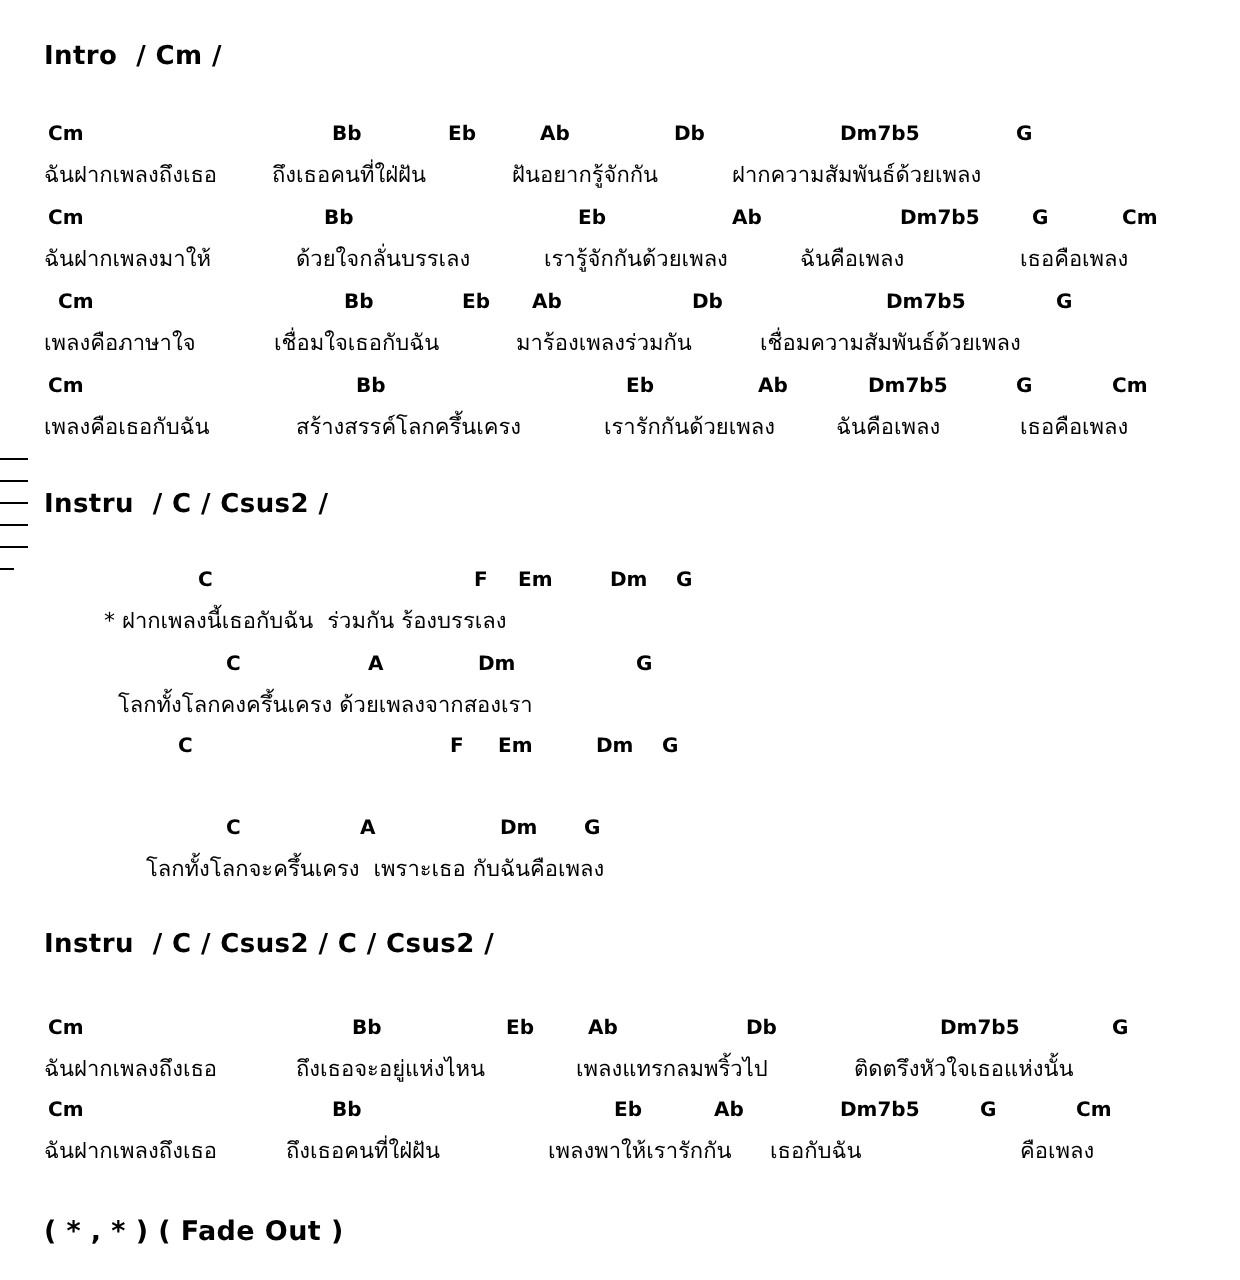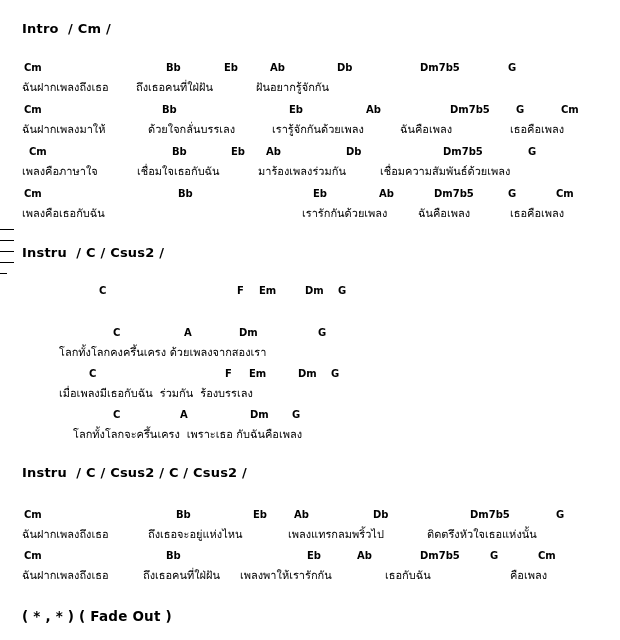--- a/index.html
+++ b/index.html
@@ -77,20 +77,21 @@
     <span class="ch" style="left:224px">Eb</span>
     <span class="ch" style="left:270px">Ab</span>
     <span class="ch" style="left:337px">Db</span>
     <span class="ch" style="left:420px">Dm7b5</span>
     <span class="ch" style="left:508px">G</span>
   </div>
   <div class="row lyricrow" style="top:82px;">
     <span class="ly" style="left:22px">ฉันฝากเพลงถึงเธอ</span>
     <span class="ly" style="left:136px">ถึงเธอคนที่ใฝ่ฝัน</span>
     <span class="ly" style="left:256px">ฝันอยากรู้จักกัน</span>
+    <span class="ly" style="left:366px">ฝากความสัมพันธ์ด้วยเพลง</span>
   </div>
 
   <div class="row chordrow" style="top:105px;">
     <span class="ch" style="left:24px">Cm</span>
     <span class="ch" style="left:162px">Bb</span>
     <span class="ch" style="left:289px">Eb</span>
     <span class="ch" style="left:366px">Ab</span>
     <span class="ch" style="left:450px">Dm7b5</span>
     <span class="ch" style="left:516px">G</span>
     <span class="ch" style="left:561px">Cm</span>
@@ -123,55 +124,56 @@
     <span class="ch" style="left:24px">Cm</span>
     <span class="ch" style="left:178px">Bb</span>
     <span class="ch" style="left:313px">Eb</span>
     <span class="ch" style="left:379px">Ab</span>
     <span class="ch" style="left:434px">Dm7b5</span>
     <span class="ch" style="left:508px">G</span>
     <span class="ch" style="left:556px">Cm</span>
   </div>
   <div class="row lyricrow" style="top:208px;text-decoration:underline;">
     <span class="ly" style="left:22px">เพลงคือเธอกับฉัน</span>
+    <span class="ly" style="left:148px">สร้างสรรค์โลกครึ้นเครง</span>
     <span class="ly" style="left:302px">เรารักกันด้วยเพลง</span>
     <span class="ly" style="left:418px">ฉันคือเพลง</span>
     <span class="ly" style="left:510px">เธอคือเพลง</span>
   </div>
 
   <div class="row sectionrow" style="top:246px; left:22px;">Instru  / C / Csus2 /</div>
 
   <div class="row chordrow" style="top:286px;">
     <span class="ch" style="left:99px">C</span>
     <span class="ch" style="left:237px">F</span>
     <span class="ch" style="left:259px">Em</span>
     <span class="ch" style="left:305px">Dm</span>
     <span class="ch" style="left:338px">G</span>
   </div>
+  <div class="row lyricrow" style="top:305px;">
+    <span class="ly" style="left:52px">* ฝากเพลงนี้เธอกับฉัน  ร่วมกัน ร้องบรรเลง</span>
+  </div>
 
   <div class="row chordrow" style="top:328px;">
     <span class="ch" style="left:113px">C</span>
     <span class="ch" style="left:184px">A</span>
     <span class="ch" style="left:239px">Dm</span>
     <span class="ch" style="left:318px">G</span>
   </div>
   <div class="row lyricrow" style="top:347px;">
     <span class="ly" style="left:59px">โลกทั้งโลกคงครึ้นเครง ด้วยเพลงจากสองเรา</span>
   </div>
 
   <div class="row chordrow" style="top:369px;">
     <span class="ch" style="left:89px">C</span>
     <span class="ch" style="left:225px">F</span>
     <span class="ch" style="left:249px">Em</span>
     <span class="ch" style="left:298px">Dm</span>
     <span class="ch" style="left:331px">G</span>
   </div>
-  <div class="row lyricrow" style="top:388px;">
-    <span class="ly" style="left:59px">เมื่อเพลงมีเธอกับฉัน  ร่วมกัน  ร้องบรรเลง</span>
-  </div>
 
   <div class="row chordrow" style="top:410px;">
     <span class="ch" style="left:113px">C</span>
     <span class="ch" style="left:180px">A</span>
     <span class="ch" style="left:250px">Dm</span>
     <span class="ch" style="left:292px">G</span>
   </div>
   <div class="row lyricrow" style="top:429px;">
     <span class="ly" style="left:73px">โลกทั้งโลกจะครึ้นเครง  เพราะเธอ กับฉันคือเพลง</span>
   </div>
@@ -199,20 +201,20 @@
     <span class="ch" style="left:166px">Bb</span>
     <span class="ch" style="left:307px">Eb</span>
     <span class="ch" style="left:357px">Ab</span>
     <span class="ch" style="left:420px">Dm7b5</span>
     <span class="ch" style="left:490px">G</span>
     <span class="ch" style="left:538px">Cm</span>
   </div>
   <div class="row lyricrow" style="top:570px;">
     <span class="ly" style="left:22px">ฉันฝากเพลงถึงเธอ</span>
     <span class="ly" style="left:143px">ถึงเธอคนที่ใฝ่ฝัน</span>
-    <span class="ly" style="left:240px">เพลงพาให้เรารักกัน</span>
+    <span class="ly" style="left:274px">เพลงพาให้เรารักกัน</span>
     <span class="ly" style="left:385px">เธอกับฉัน</span>
     <span class="ly" style="left:510px">คือเพลง</span>
   </div>
 
   <div class="row endrow" style="top:610px; left:22px;">( * , * ) ( Fade Out )</div>
 
 </div>
 
 </body></html>

